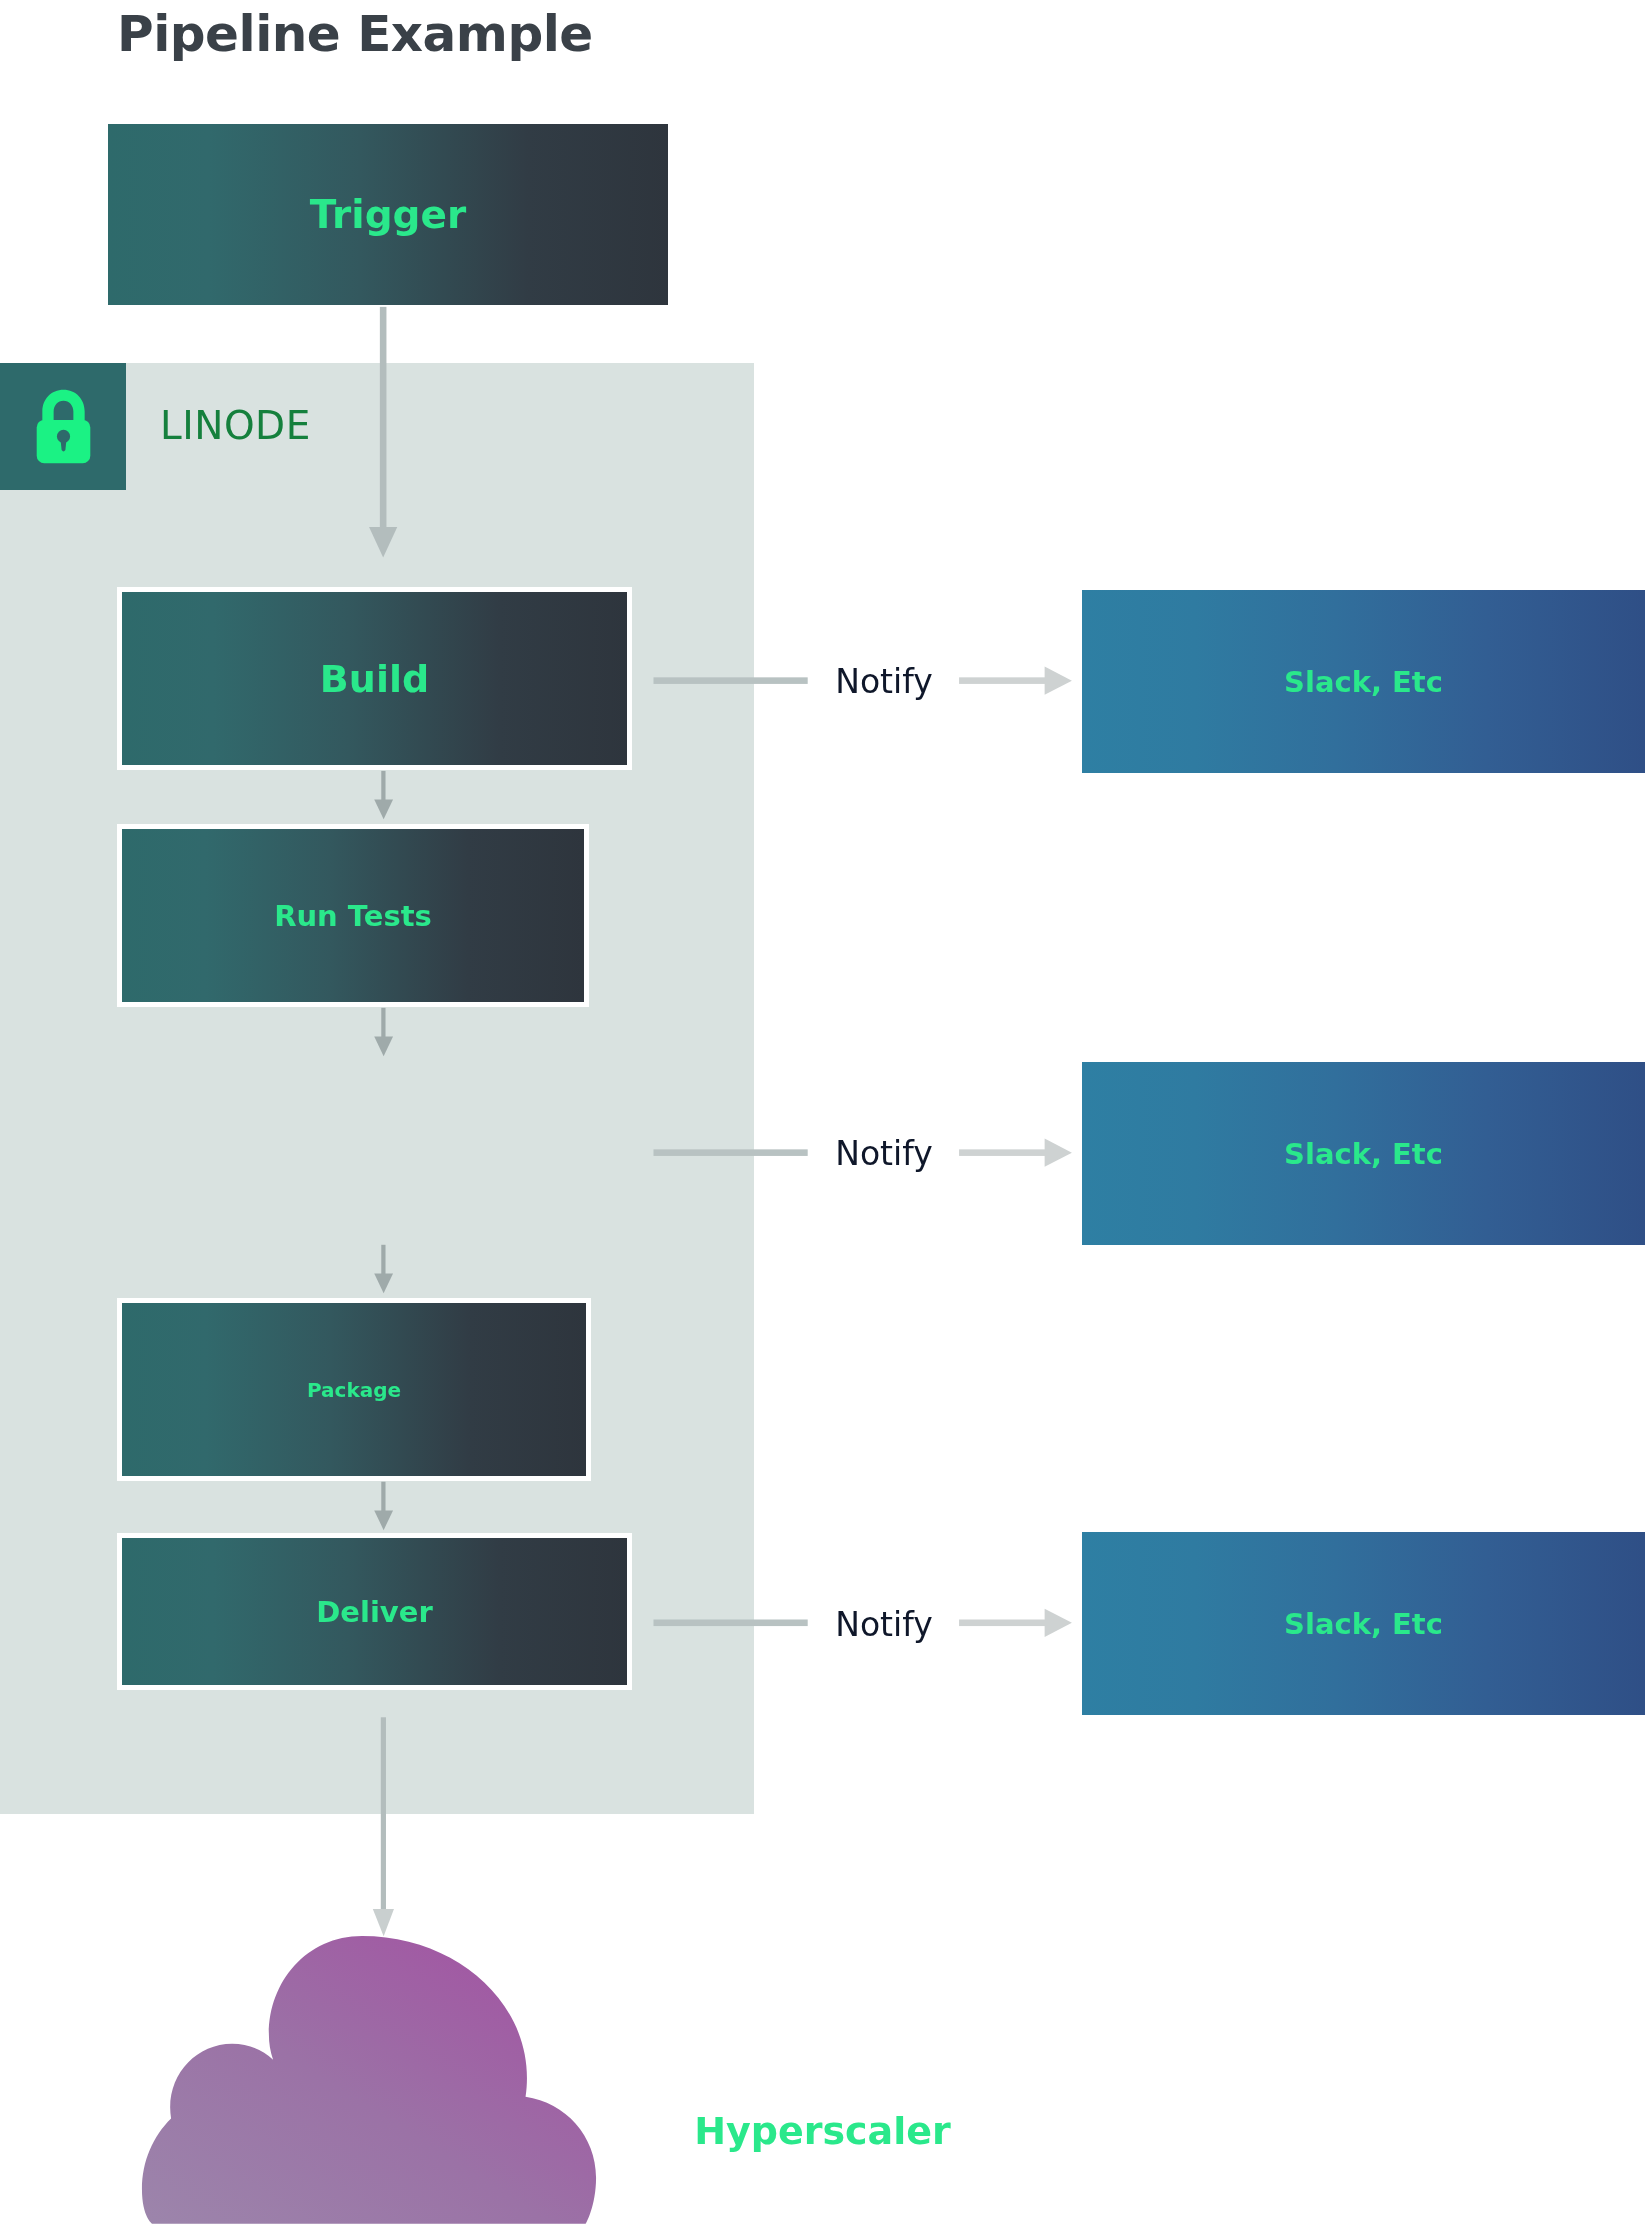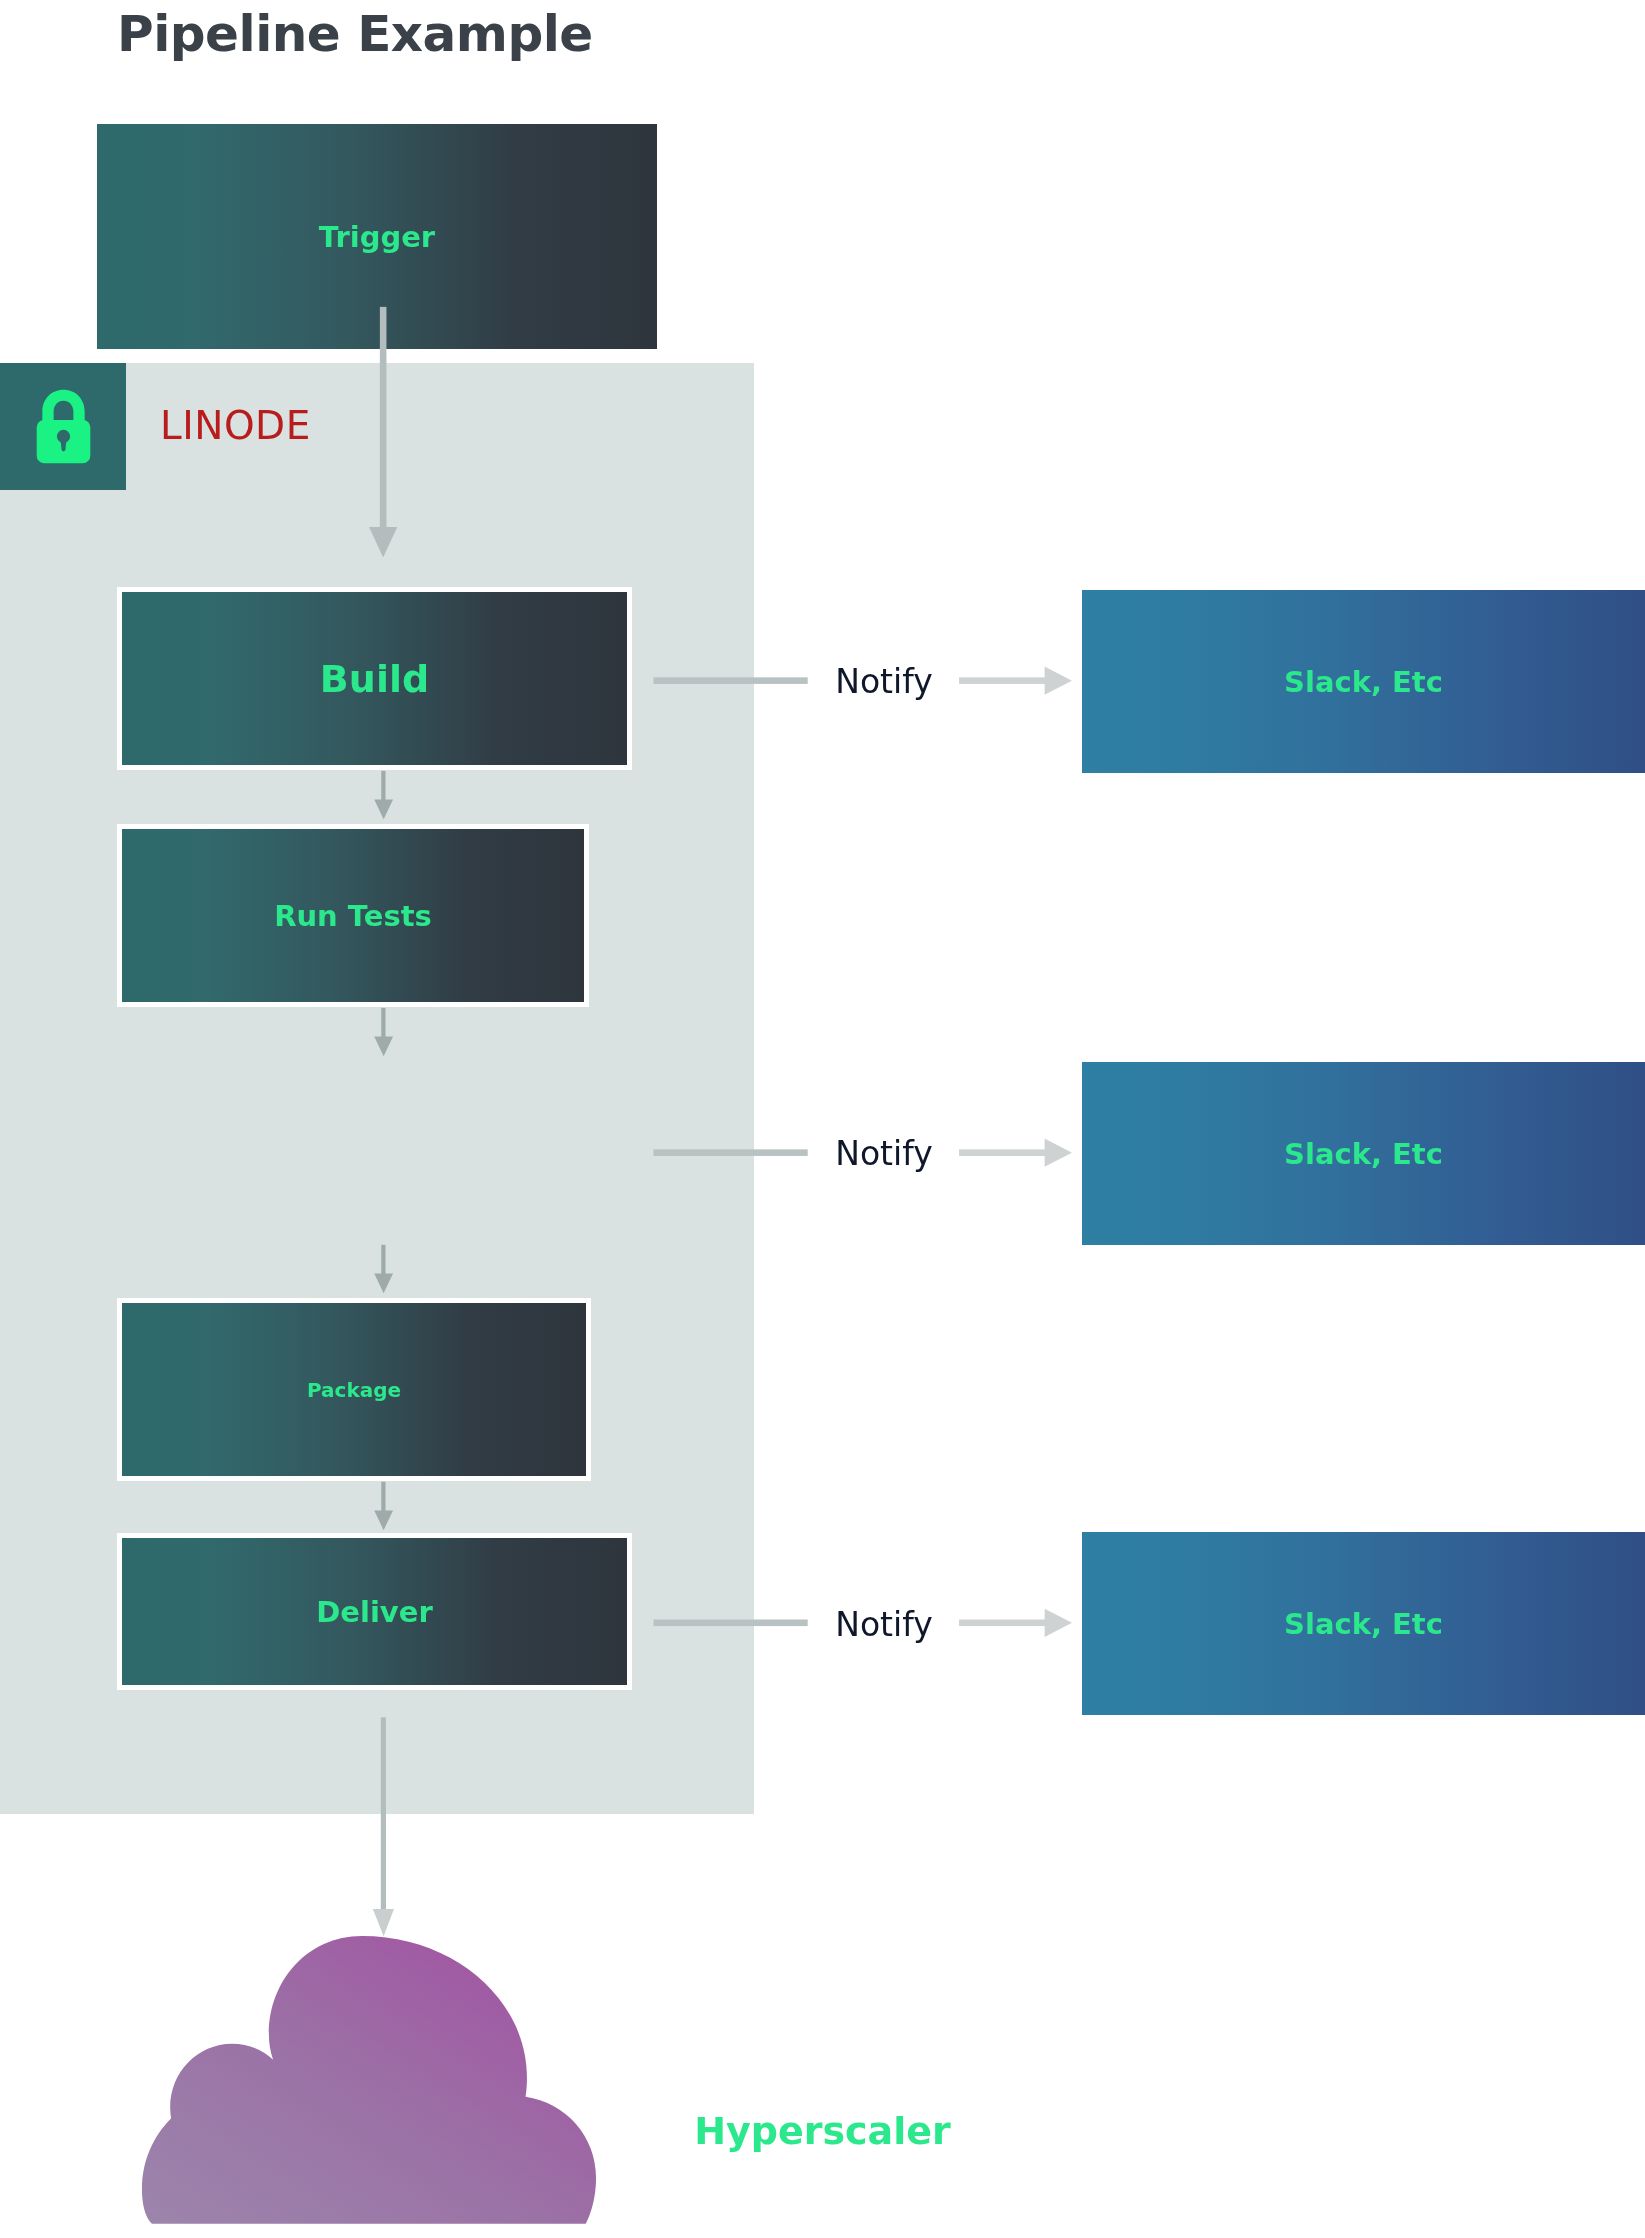--- a/index.html
+++ b/index.html
@@ -52,21 +52,21 @@
     justify-content: center;
   }
   #lock-badge svg { display: block; }
   #linode-label {
     position: absolute;
     left: 160px;
     top: 403px;
     font-family: "DejaVu Sans", sans-serif;
     font-size: 39px;
     font-weight: 400;
-    color: #b91c1c;
+    color: #15803d;
     letter-spacing: 0.5px;
     white-space: nowrap;
   }
 
   
   .node {
     position: absolute;
     display: flex;
     align-items: center;
     justify-content: center;
@@ -77,23 +77,23 @@
   }
   .node-dark {
     background: linear-gradient(90deg, #2e6a6b 0%, #31696c 18%, #33585e 45%, #313c45 75%, #2e353d 100%);
   }
   .node-blue {
     background: linear-gradient(90deg, #2e7fa3 0%, #2f7ba1 20%, #316f9c 45%, #325e93 72%, #2f4f86 100%);
   }
   .bordered { border: 5.6px solid #ffffff; }
 
   #trigger-node {
-    left: 97px;  top: 124px;
-    width: 560px; height: 225px;
-    font-size: 29px;
+    left: 108px;  top: 124px;
+    width: 560px; height: 181px;
+    font-size: 39px;
   }
   #build-node {
     left: 117px; top: 587px;
     width: 515px; height: 183px;
     font-size: 38px;
   }
   #runtests-node {
     left: 117px; top: 824px;
     width: 472px; height: 183px;
     font-size: 29px;

